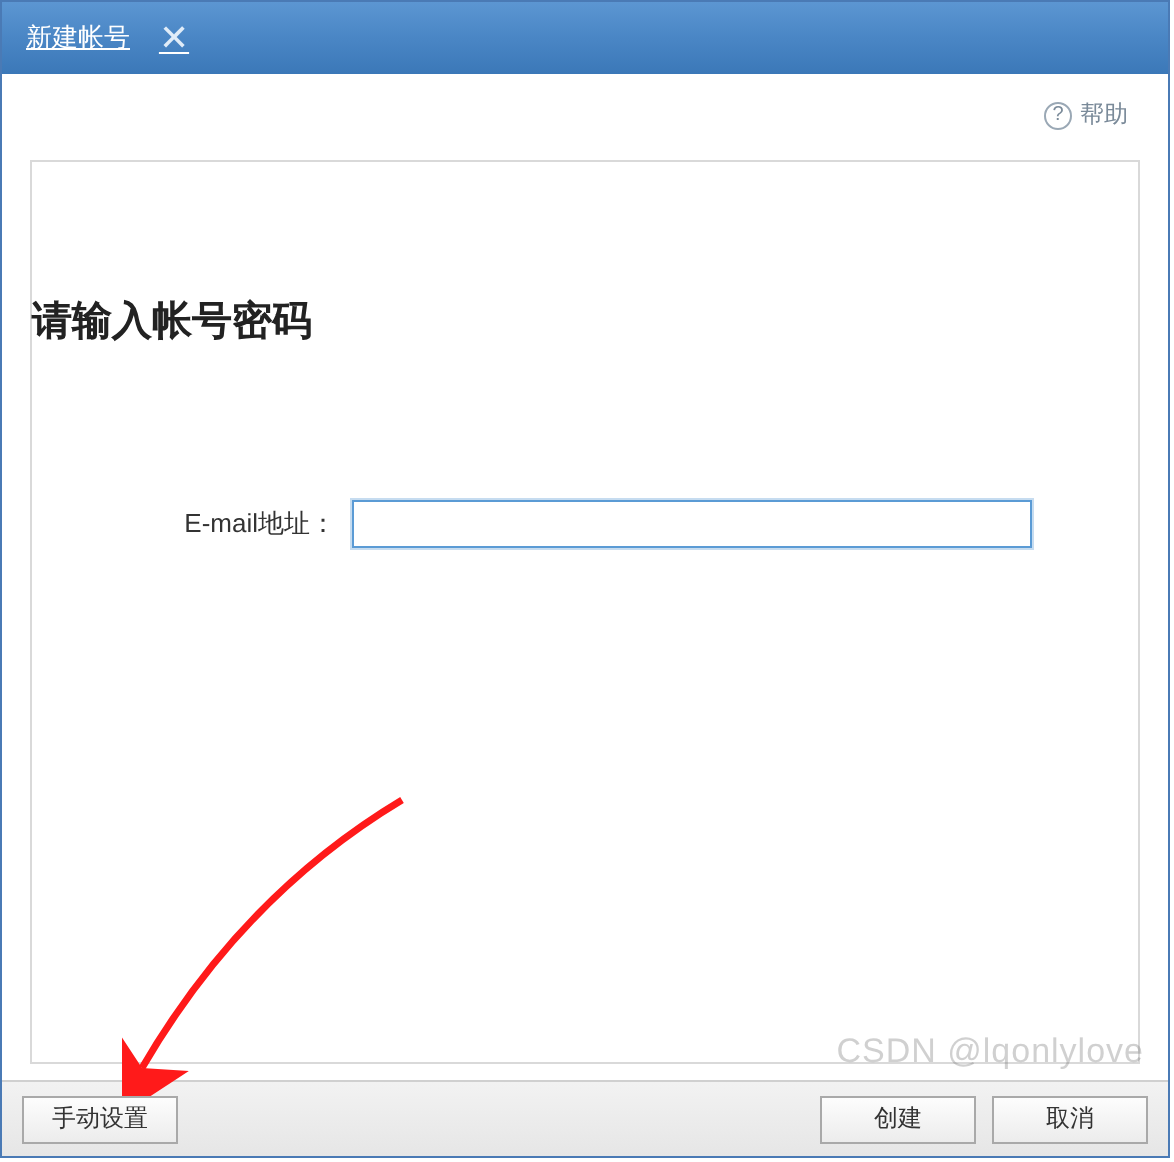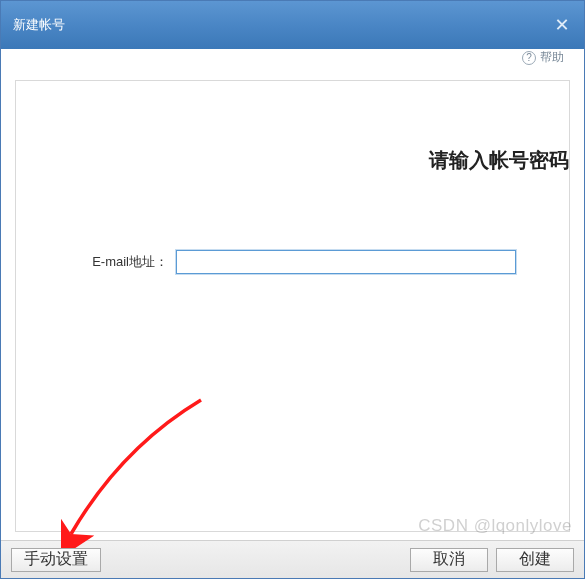--- a/index.html
+++ b/index.html
@@ -13,28 +13,28 @@
       position: relative;
     }
     .window {
       width: 585px;
       height: 579px;
       border: 1px solid #4a7ab5;
       position: relative;
       background: #fff;
     }
     .titlebar {
-      height: 48px;
+      height: 36px;
       background: linear-gradient(to bottom, #5c96d2 0%, #4a86c5 50%, #3b78b8 100%);
       display: flex;
       align-items: center;
-      justify-content: space-between;
       padding: 0 0 0 12px;
       color: #fff;
       font-size: 13px;
+      text-decoration: underline;
     }
     .close-btn {
       width: 44px;
       height: 30px;
       display: flex;
       align-items: center;
       justify-content: center;
       cursor: pointer;
       color: #e0ecf8;
       font-size: 18px;
@@ -70,21 +70,21 @@
       line-height: 1;
     }
     .content-panel {
       margin: 14px 2px 0 2px;
       border: 1px solid #d9d9d9;
       height: 452px;
       position: relative;
       background: #fff;
     }
     .heading {
-      text-align: right;
+      text-align: left;
       font-size: 20px;
       font-weight: bold;
       color: #222;
       margin-top: 66px;
     }
     .form {
       margin-top: 76px;
     }
     .form-row {
       display: flex;
@@ -122,21 +122,21 @@
       align-items: center;
       padding: 0 10px;
       gap: 8px;
     }
     .footer-spacer { flex: 1; }
     .btn {
       min-width: 78px;
       height: 24px;
       border: 1px solid #a9a9a9;
       background: linear-gradient(to bottom, #fdfdfd, #ececec);
-      font-size: 16px;
+      font-size: 12px;
       color: #333;
       cursor: pointer;
       padding: 0 12px;
       font-family: Liberation Sans, sans-serif;
     }
     .annotation-arrow {
       position: absolute;
       left: 60px;
       bottom: 30px;
       width: 160px;
@@ -181,22 +181,22 @@
           <input type="text" class="form-input focused" value="" style="">
         </div>
       </div>
     </div>
 
   </div>
 
   <div class="footer">
     <button class="btn">手动设置</button>
     <div class="footer-spacer"></div>
+    <button class="btn">创建</button>
     <button class="btn">取消</button>
-    <button class="btn">创建</button>
   </div>
 
   <svg class="annotation-arrow" viewBox="0 0 160 160">
     <defs>
       <marker id="ah" markerWidth="12" markerHeight="12" refX="3" refY="6" orient="auto">
         <path d="M0,0 L12,6 L0,12 L3,6 Z" fill="#ff1a1a"></path>
       </marker>
     </defs>
     <path d="M 140 12 Q 60 60 10 146" stroke="#ff1a1a" stroke-width="3.5" fill="none" marker-end="url(#ah)"></path>
   </svg>

